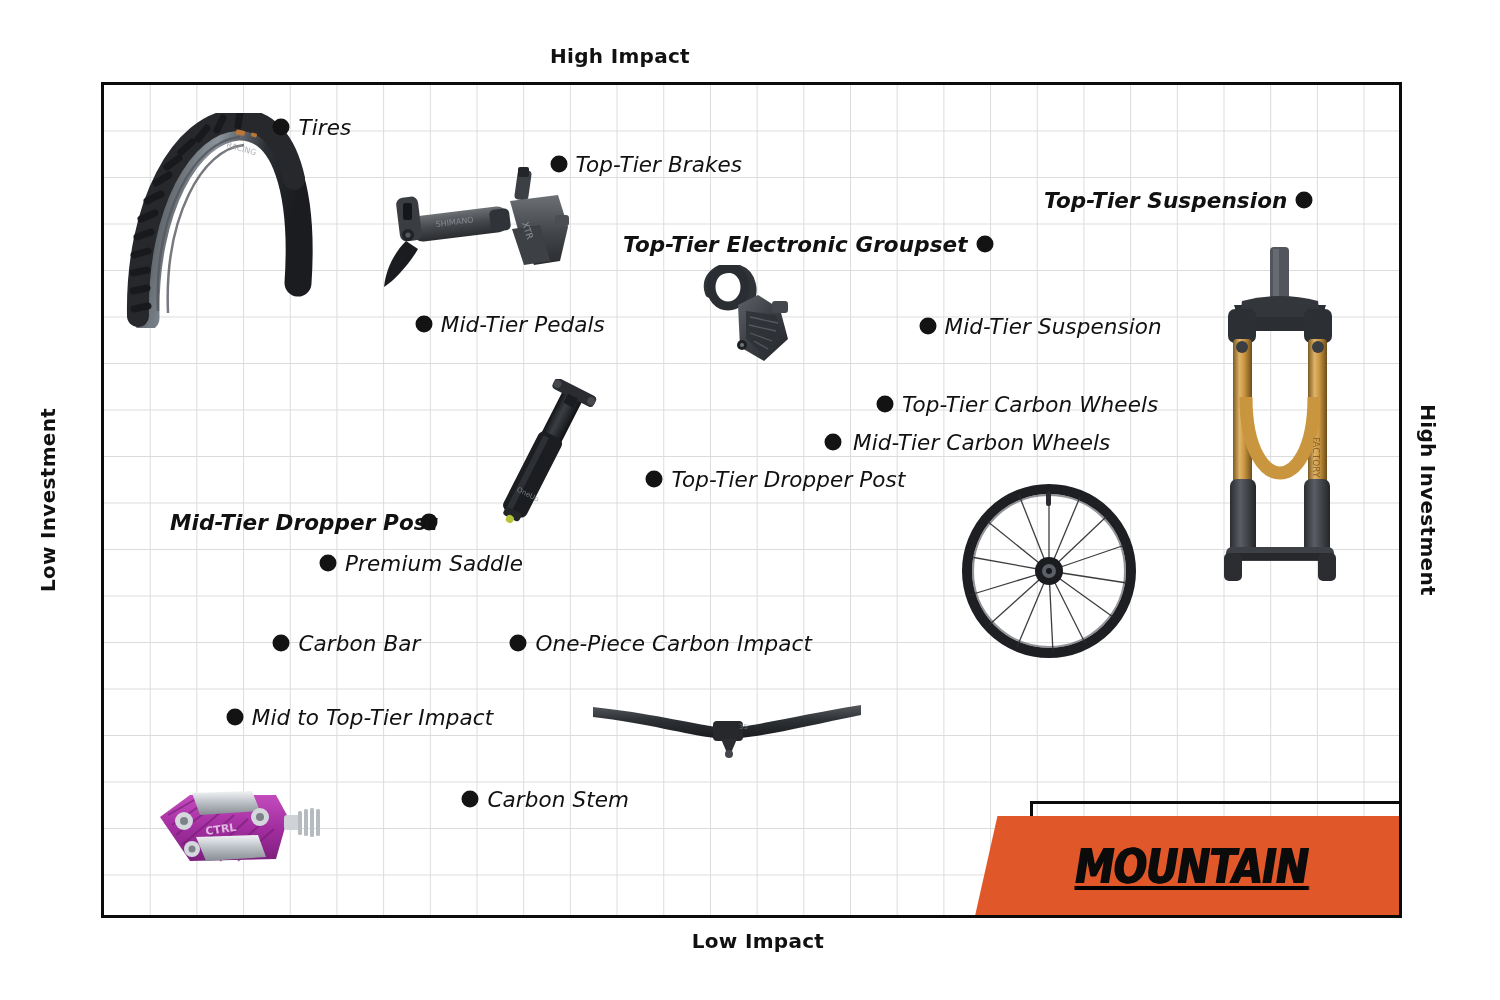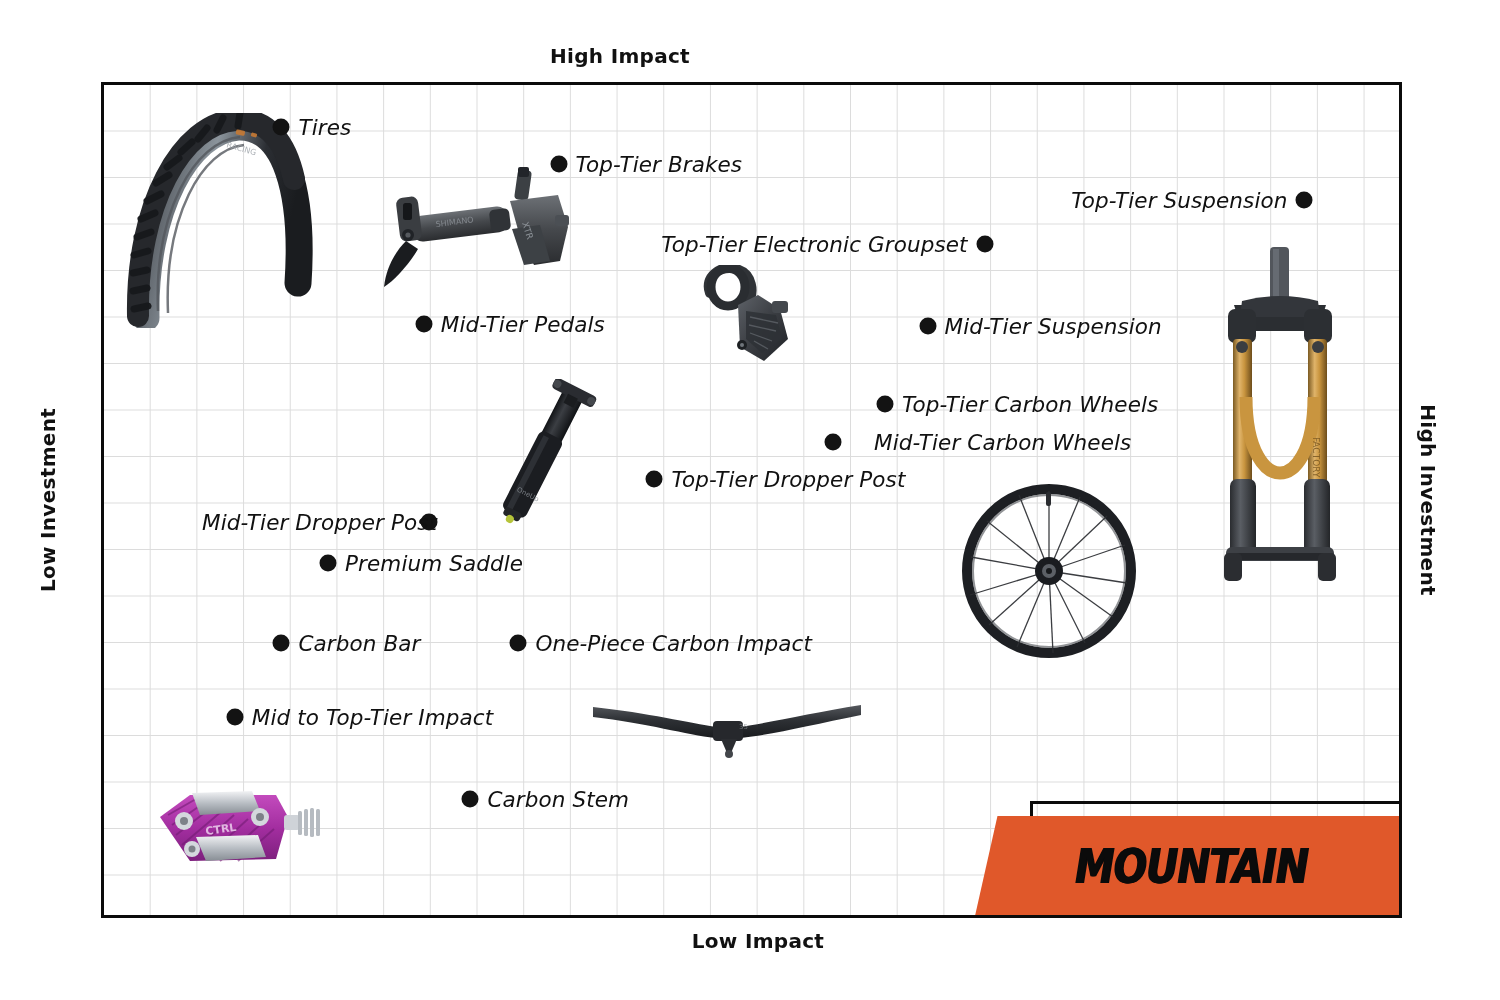--- a/index.html
+++ b/index.html
@@ -74,21 +74,21 @@
     font-family: "DejaVu Sans", "Liberation Sans", sans-serif;
     font-style: italic;
     font-size: 21.5px;
     color: #111111;
     white-space: nowrap;
     transform: translateY(-50%);
     letter-spacing: 0.1px;
     text-align: right;
   }
   .lbl.right {  }
-  .lbl.left  { transform: translate(-100%, -50%); }
+  .lbl.left  { transform: translate(-100%, -50%); font-weight: bold; }
 
   
   .photo { position: absolute; }
 
   
   #badge-box {
     position: absolute;
     left: 926px; top: 716px;
     width: 375px; height: 122px;
     border: 3px solid #0b0b0b;
@@ -96,20 +96,21 @@
   }
   #badge-bar {
     position: absolute;
     left: 871px; top: 731px;
     width: 432px; height: 100px;
     background: #e0582a;
     clip-path: polygon(5.2% 0, 100% 0, 100% 100%, 0 100%);
     display: flex;
     align-items: center;
     justify-content: center;
+    text-decoration: underline;
   }
   #badge-text {
     font-family: "DejaVu Sans", "Liberation Sans", sans-serif;
     font-weight: 900;
     font-style: italic;
     font-size: 48px;
     letter-spacing: -1px;
     color: #0b0b0b;
     transform: scaleX(0.82);
     text-shadow: 1px 0 0 #0b0b0b, 2px 0 0 #0b0b0b;
@@ -386,21 +387,21 @@
         <div class="lbl left" style="top: 114.54px; left: 1183.46px;">Top-Tier Suspension</div>
         <div class="pt" style="left: 880.6px; top: 158.53px; background: rgb(19, 19, 19);"></div>
         <div class="lbl left" style="top: 158.53px; left: 863.6px;">Top-Tier Electronic Groupset</div>
         <div class="pt" style="left: 319.865px; top: 239.04px; background: rgb(19, 19, 19);"></div>
         <div class="lbl right" style="top: 239.04px; left: 336.865px;">Mid-Tier Pedals</div>
         <div class="pt" style="left: 823.62px; top: 240.7px; background: rgb(19, 19, 19);"></div>
         <div class="lbl right" style="top: 240.7px; left: 840.62px;">Mid-Tier Suspension</div>
         <div class="pt" style="left: 780.885px; top: 318.72px; background: rgb(19, 19, 19);"></div>
         <div class="lbl right" style="top: 318.72px; left: 797.885px;">Top-Tier Carbon Wheels</div>
         <div class="pt" style="left: 729.085px; top: 356.9px; background: rgb(19, 19, 19);"></div>
-        <div class="lbl right" style="top: 356.9px; left: 764px; padding-left: 6px;">Mid-Tier Carbon Wheels</div>
+        <div class="lbl right" style="top: 356.9px; left: 743px; padding-left: 6px;">Mid-Tier Carbon Wheels</div>
         <div class="pt" style="left: 550.375px; top: 394.25px; background: rgb(19, 19, 19);"></div>
         <div class="lbl right" style="top: 394.25px; left: 567.375px;">Top-Tier Dropper Post</div>
         <div class="pt" style="left: 325.045px; top: 436.58px; background: rgb(19, 19, 19);"></div>
         <div class="lbl left" style="top: 436.58px; left: 308.045px; margin-left: 25px;">Mid-Tier Dropper Post</div>
         <div class="pt" style="left: 224.035px; top: 478.08px; background: rgb(19, 19, 19);"></div>
         <div class="lbl right" style="top: 478.08px; left: 241.035px;">Premium Saddle</div>
         <div class="pt" style="left: 177.415px; top: 557.76px; background: rgb(19, 19, 19);"></div>
         <div class="lbl right" style="top: 557.76px; left: 194.415px;">Carbon Bar</div>
         <div class="pt" style="left: 414.4px; top: 557.76px; background: rgb(19, 19, 19);"></div>
         <div class="lbl right" style="top: 557.76px; left: 431.4px;">One-Piece Carbon Impact</div>

